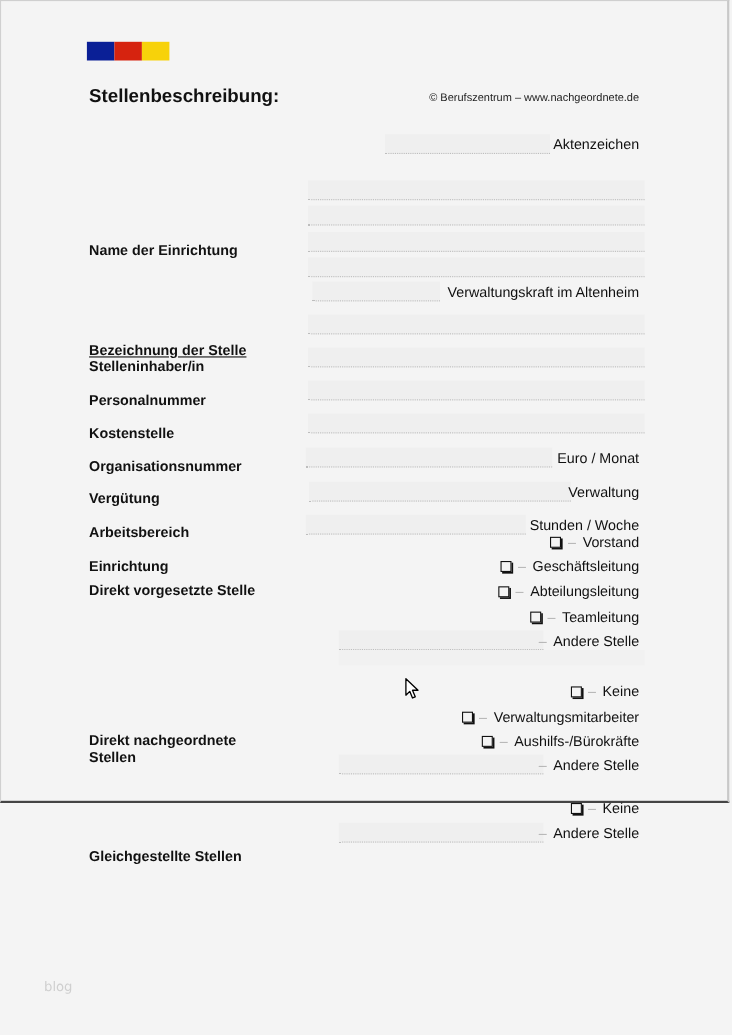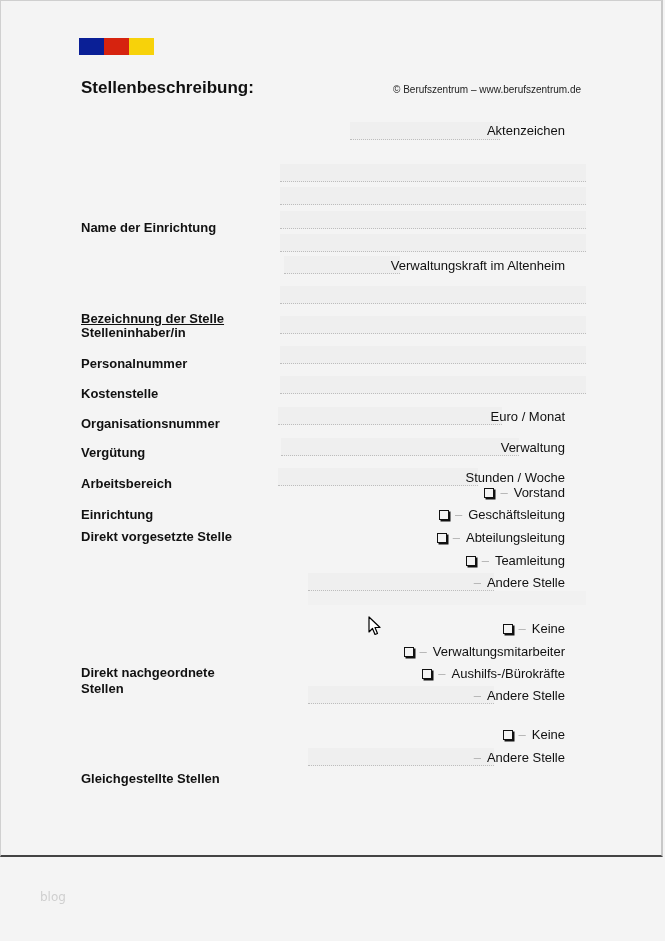--- a/index.html
+++ b/index.html
@@ -4,21 +4,21 @@
   <style>
     html, body { margin: 0; padding: 0; }
     body {
       width: 665px; height: 941px; overflow: hidden;
       background: #f4f4f4;
       font-family: "Liberation Sans", sans-serif;
       color: #111;
       position: relative;
     }
     .page {
-      position: absolute; left: 0; top: 0; width: 663px; height: 857px;
+      position: absolute; left: 0; top: 0; width: 663px; height: 730px;
       border-top: 1px solid #cfcfcf;
       border-right: 2px solid #c8c8c8;
       border-left: 1px solid #d0d0d0;
       border-bottom: 2px solid #444;
       box-sizing: border-box;
       background: #f4f4f4;
     }
     .flag { position: absolute; left: 78px; top: 37px; height: 17px; display: flex; }
     .flag span { display: block; height: 17px; width: 25px; }
     .title {
@@ -31,21 +31,21 @@
     .label {
       position: absolute; left: 80px; font-size: 13px; font-weight: bold; color: #111; line-height: 16px; margin-top: 44px;
     }
     .field {
       position: absolute; height: 17px;
       background: #efefef;
       border-bottom: 1px dotted #bdbdbd;
     }
     .field.plain { background: #f1f1f1; }
     .rtext {
-      position: absolute; right: 96px; font-size: 13px; color: #111; white-space: nowrap; line-height: 16px;
+      position: absolute; right: 80px; font-size: 13px; color: #111; white-space: nowrap; line-height: 16px;
     }
     .opt { display: inline-flex; align-items: center; }
     .box {
       display: inline-block; width: 8px; height: 8px; border: 1.5px solid #111;
       box-shadow: 1.5px 1.5px 0 #111; margin-right: 6px; background: #f4f4f4;
     }
     .dash { color: #b0b0b0; margin-right: 6px; }
     .cursor { position: absolute; left: 367px; top: 615px; }
     .watermark { position: absolute; left: 39px; top: 889px; font-size: 12px; color: #cfcfcf; font-family: "DejaVu Sans", sans-serif; }
   </style>
@@ -57,21 +57,21 @@
   <div class="flag">
     <span style="background:#0a1f96"></span>
     <span style="background:#d6230f"></span>
     <span style="background:#f7d20a"></span>
   </div>
 
   <div class="title">
     <div>Stellenbeschreibung:</div>
   </div>
 
-  <div class="copyright">© Berufszentrum – www.berufszentrum.de</div>
+  <div class="copyright">© Berufszentrum – www.nachgeordnete.de</div>
 
   <div class="field" style="left:349px; top:121px; width:150px;"></div>
   <div class="rtext" style="top:122px;">Aktenzeichen</div>
 
   <div class="label" style="top:175px;">Name der Einrichtung</div>
   <div class="field" style="left:279px; top:163px; width:306px;"></div>
   <div class="field" style="left:279px; top:186px; width:306px;"></div>
   <div class="field" style="left:279px; top:210px; width:306px;"></div>
   <div class="field" style="left:279px; top:233px; width:306px;"></div>
 

